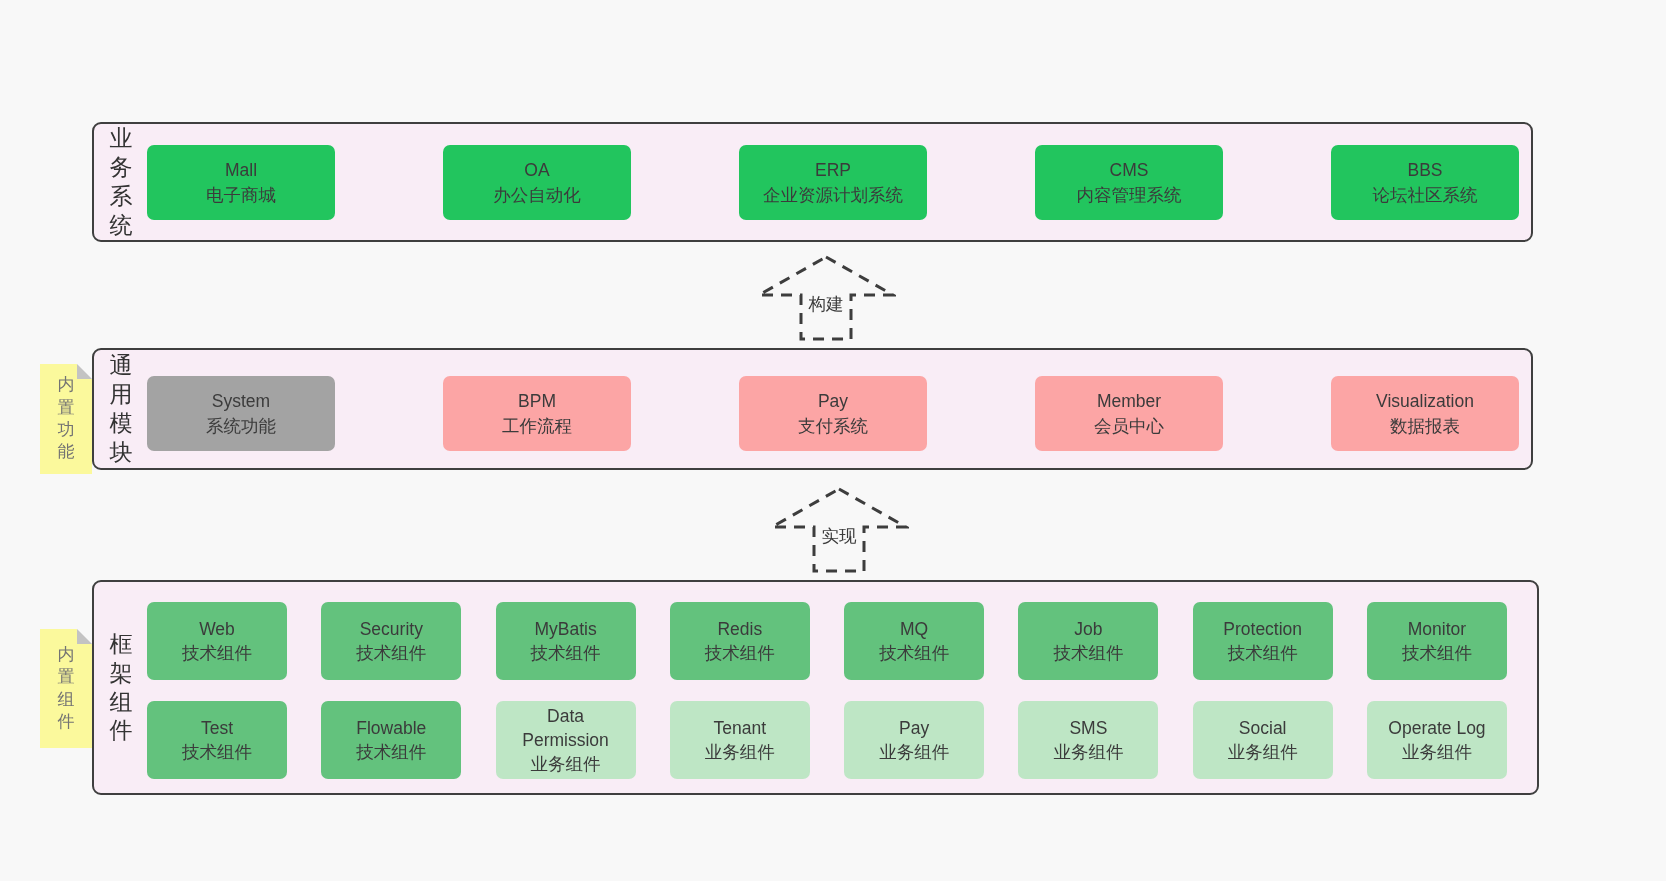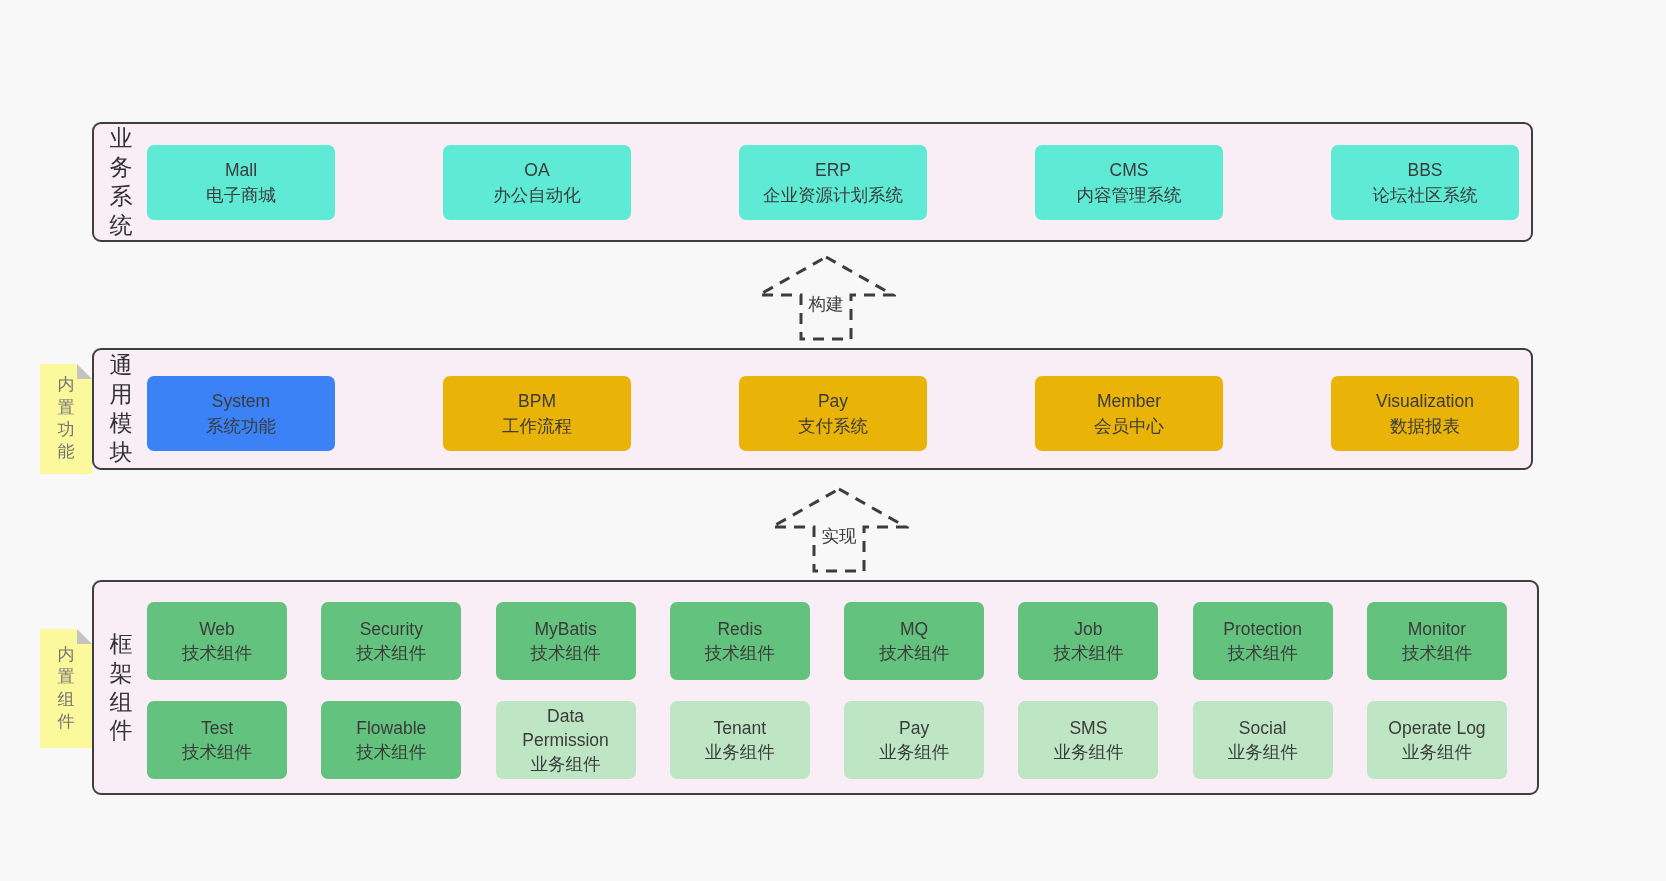--- a/index.html
+++ b/index.html
@@ -54,23 +54,23 @@
     align-items:center; justify-content:center;
     text-align:center;
     font-size:17.5px;
     line-height:1.38;
     padding:0 12px;
     color:#3b3b3b;
   }
   .panel-business .box, .panel-modules .box { width:188px; height:75px; }
   .panel-components .box { width:140px; height:78px; }
 
-  .blue       { background:#5eead4; }
-  .red        { background:#3b82f6; }
-  .pink       { background:#eab308; }
+  .blue       { background:#22c55e; }
+  .red        { background:#a3a3a3; }
+  .pink       { background:#fca5a5; }
   .green      { background:#63c27d; }
   .lightgreen { background:#bee6c5; }
 
   
   .note {
     position:absolute; left:40px; width:52px;
     background:#fbf99c;
     display:flex; align-items:center; justify-content:center;
   }
   .note-modules    { top:364px; height:110px; }

